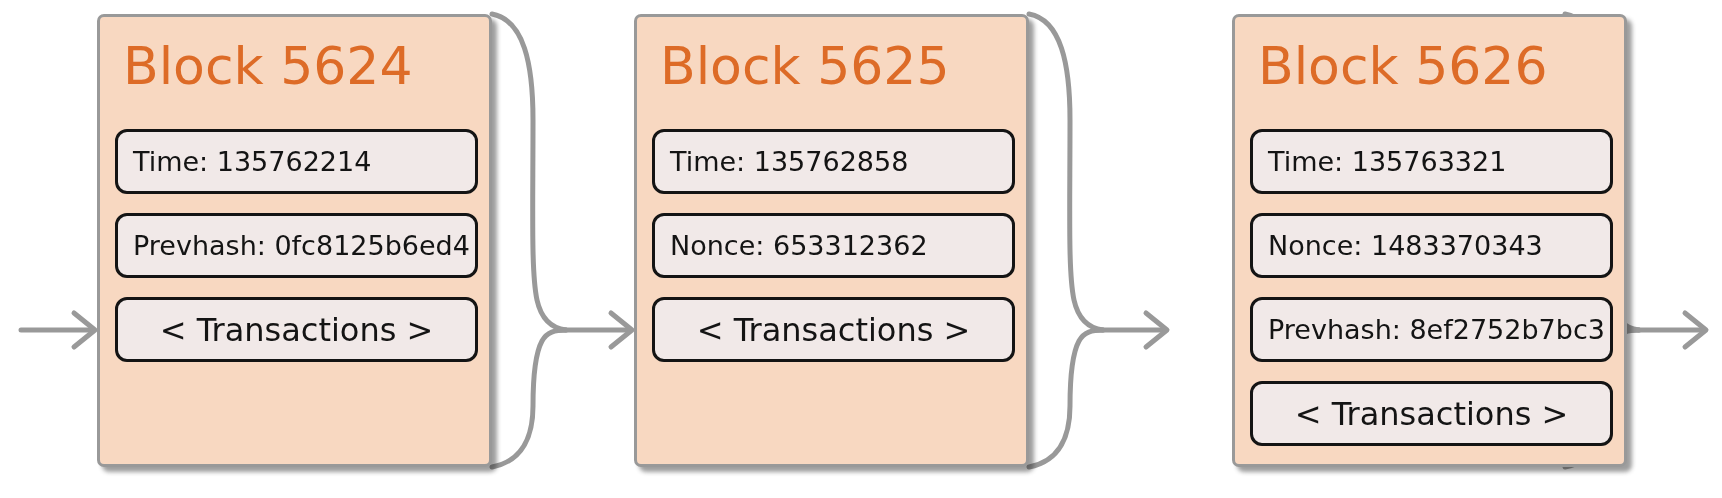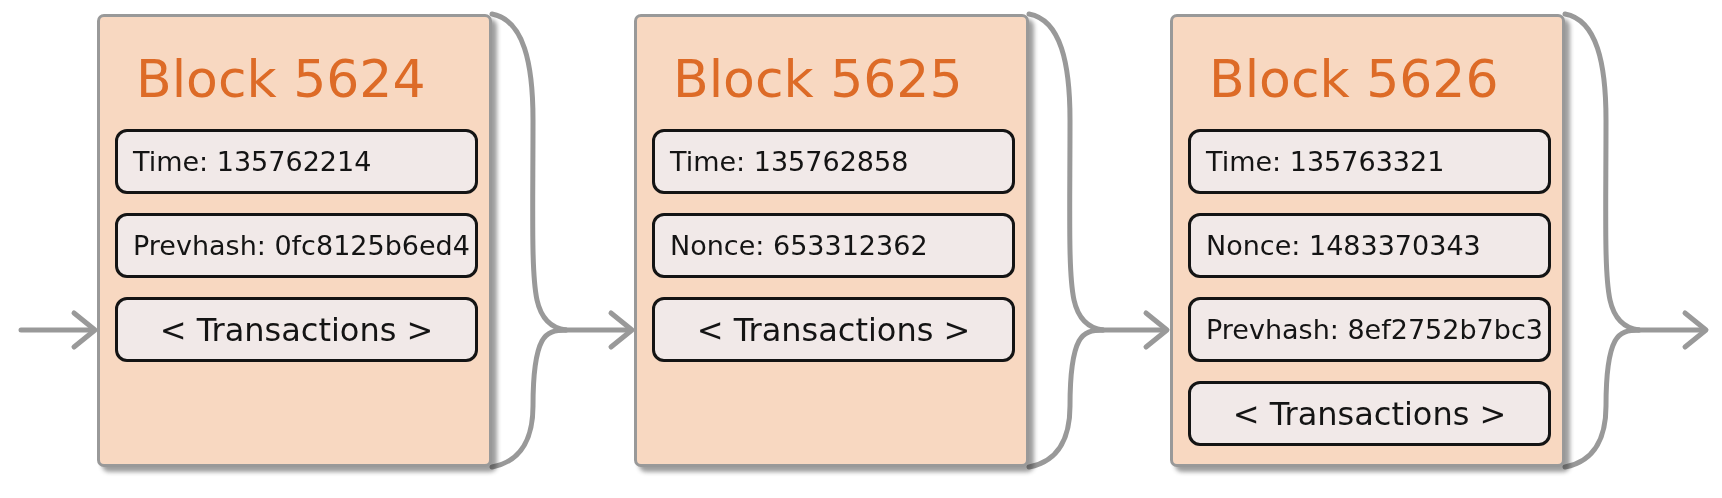--- a/index.html
+++ b/index.html
@@ -32,26 +32,26 @@
     width: 395px;
     height: 453px;
     box-sizing: border-box;
     background: #f8d8c1;
     border: 3px solid #999999;
     border-radius: 7px;
     box-shadow: 5px 5px 4px rgba(40,40,40,0.45);
   }
   .block-1 { left: 97px; }
   .block-2 { left: 634px; }
-  .block-3 { left: 1170px; }
+  .block-3 { left: 1232px; }
 
   .block-title {
     position: absolute;
     top: 18px; left: 20px;
-    margin: 16px;
+    margin: 3px;
     font-size: 52px;
     font-weight: 400;
     line-height: 1.1;
     color: #dd6b27;
     white-space: nowrap;
   }
 
   .rows {
     position: absolute;
     left: 15px; right: 11px; top: 112px;

